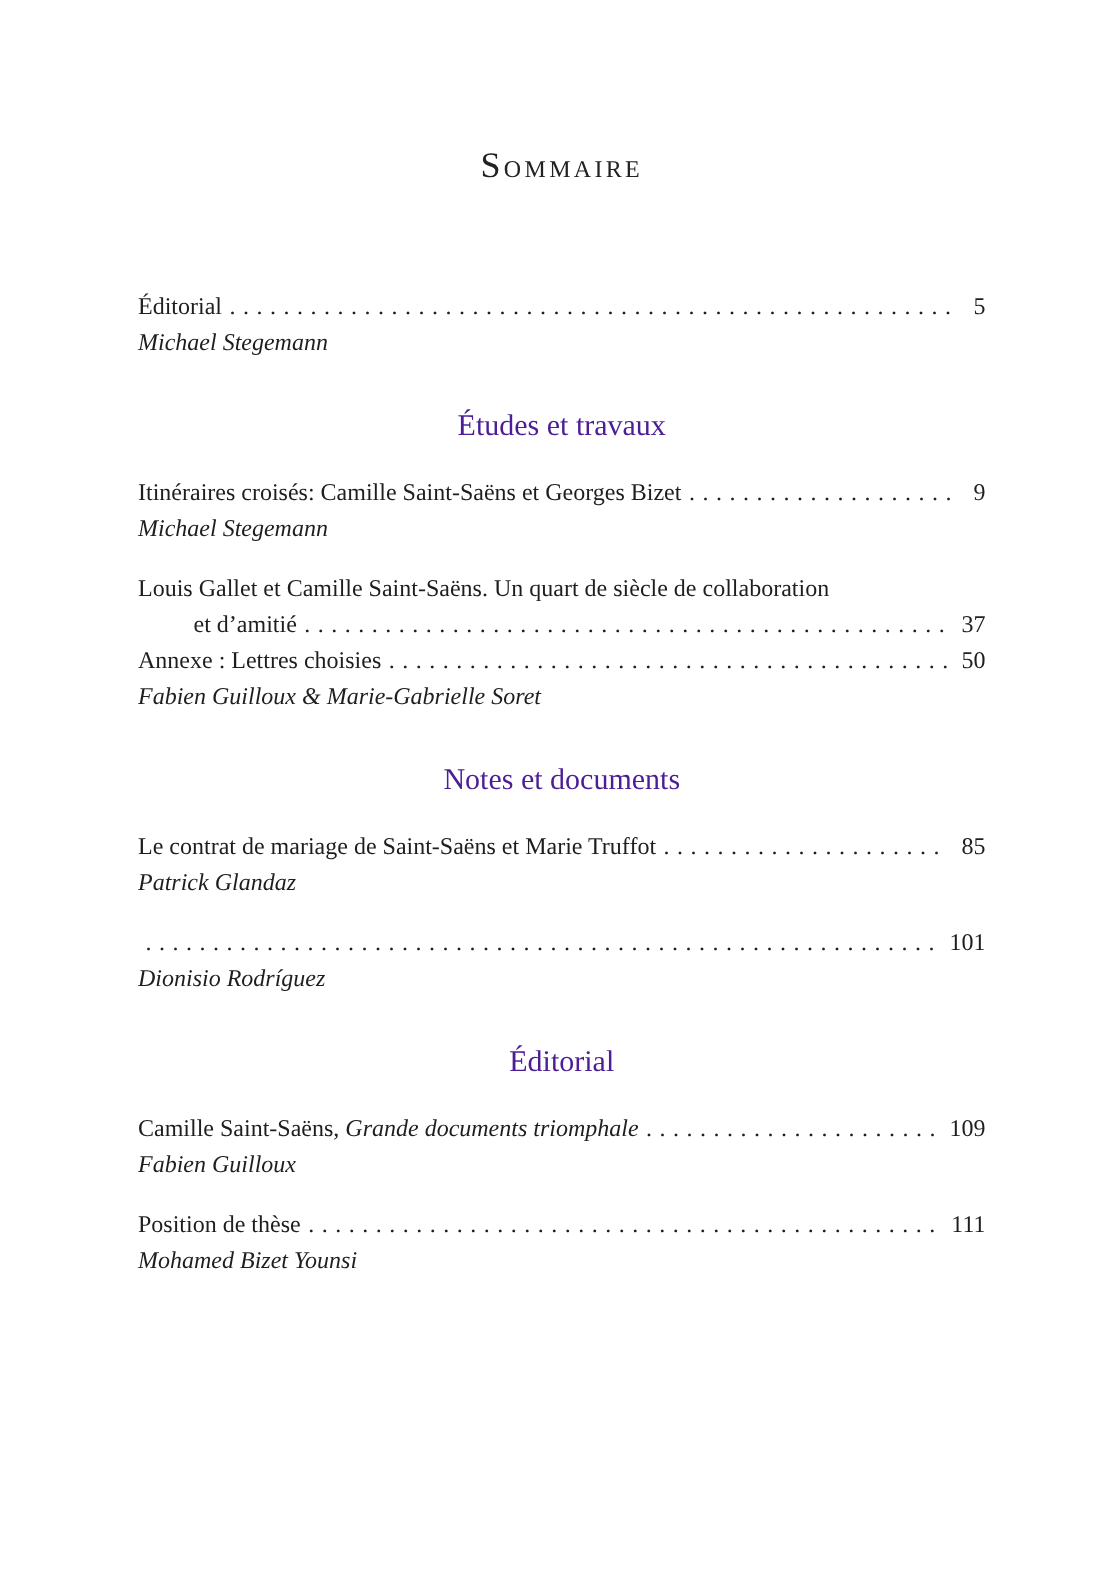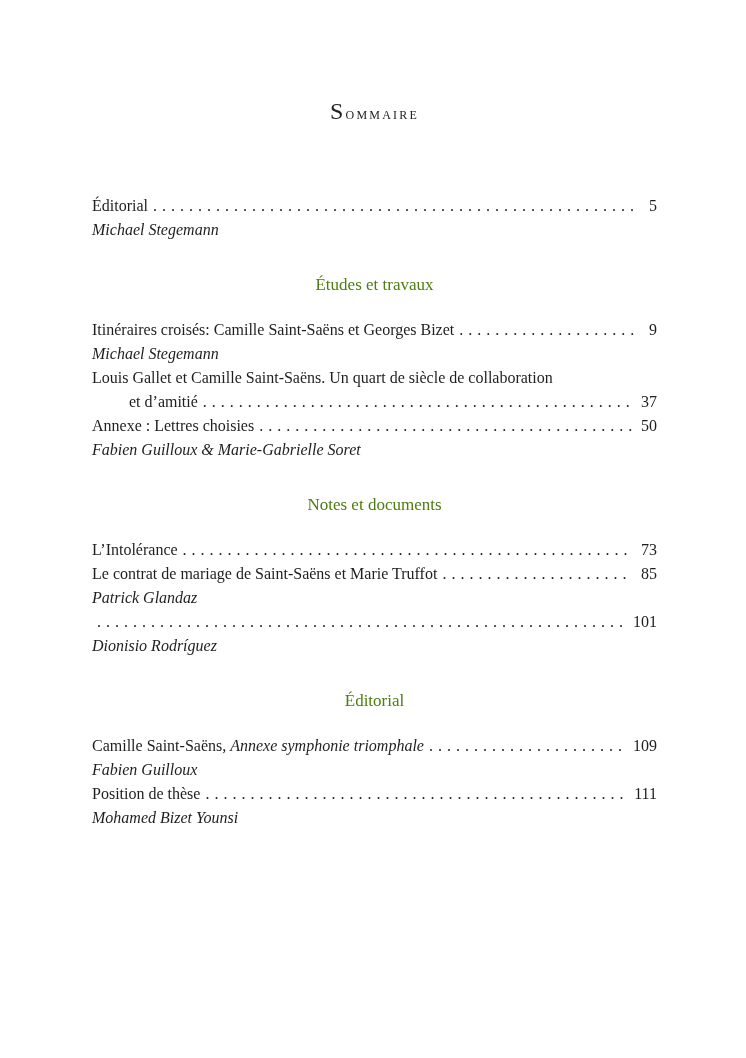--- a/index.html
+++ b/index.html
@@ -17,40 +17,40 @@
   .page {
     box-sizing: border-box;
     width: 746px;
     height: 1058px;
     padding: 0 89px 0 92px;
     background: #ffffff;
   }
   .page-title {
     margin-top: 95px;
     text-align: center;
-    font-size: 12px;
+    font-size: 16px;
     line-height: 32px;
     letter-spacing: 2.2px;
     text-transform: uppercase;
     color: #222222;
   }
   .page-title::first-letter {
     font-size: 24px;
     letter-spacing: 2.2px;
   }
   .section-heading {
     margin: 30px 0 20px 0;
     text-align: center;
-    font-size: 17px;
+    font-size: 20px;
     line-height: 26px;
-    color: #4d7c0f;
+    color: #4c1d95;
   }
   .entry { font-size: 16px; }
   .front-entry { margin-top: 63px; }
-  .gap-entry { }
+  .gap-entry { margin-top: 16px; }
   .toc-line {
     display: flex;
     align-items: flex-start;
     line-height: 24px;
   }
   .t-wrap { flex: 0 0 auto; max-width: 100%; }
   .it { font-style: italic; }
   .leader {
     flex: 1 1 auto;
     overflow: hidden;
@@ -114,25 +114,20 @@
       <span class="t-wrap"><span>Annexe : Lettres choisies</span></span>
       <span class="leader"></span>
       <span class="page-num">50</span>
     </div>
     <div class="author">Fabien Guilloux &amp; Marie-Gabrielle Soret</div>
   </div>
 
   <div class="section-heading">Notes et documents</div>
 
   <div class="entry">
-    <div class="toc-line">
-      <span class="t-wrap"><span>L’Intolérance</span></span>
-      <span class="leader"></span>
-      <span class="page-num">73</span>
-    </div>
   </div>
 
   <div class="entry gap-entry">
     <div class="toc-line">
       <span class="t-wrap"><span>Le contrat de mariage de Saint-Saëns et Marie Truffot</span></span>
       <span class="leader"></span>
       <span class="page-num">85</span>
     </div>
     <div class="author">Patrick Glandaz</div>
   </div>
@@ -142,21 +137,21 @@
       <span class="leader"></span>
       <span class="page-num">101</span>
     </div>
     <div class="author">Dionisio Rodríguez</div>
   </div>
 
   <div class="section-heading">Éditorial</div>
 
   <div class="entry">
     <div class="toc-line">
-      <span class="t-wrap"><span>Camille Saint-Saëns, </span><span class="it">Annexe symphonie triomphale</span></span>
+      <span class="t-wrap"><span>Camille Saint-Saëns, </span><span class="it">Grande documents triomphale</span></span>
       <span class="leader"></span>
       <span class="page-num">109</span>
     </div>
     <div class="author">Fabien Guilloux</div>
   </div>
 
   <div class="entry gap-entry">
     <div class="toc-line">
       <span class="t-wrap"><span>Position de thèse</span></span>
       <span class="leader"></span>

